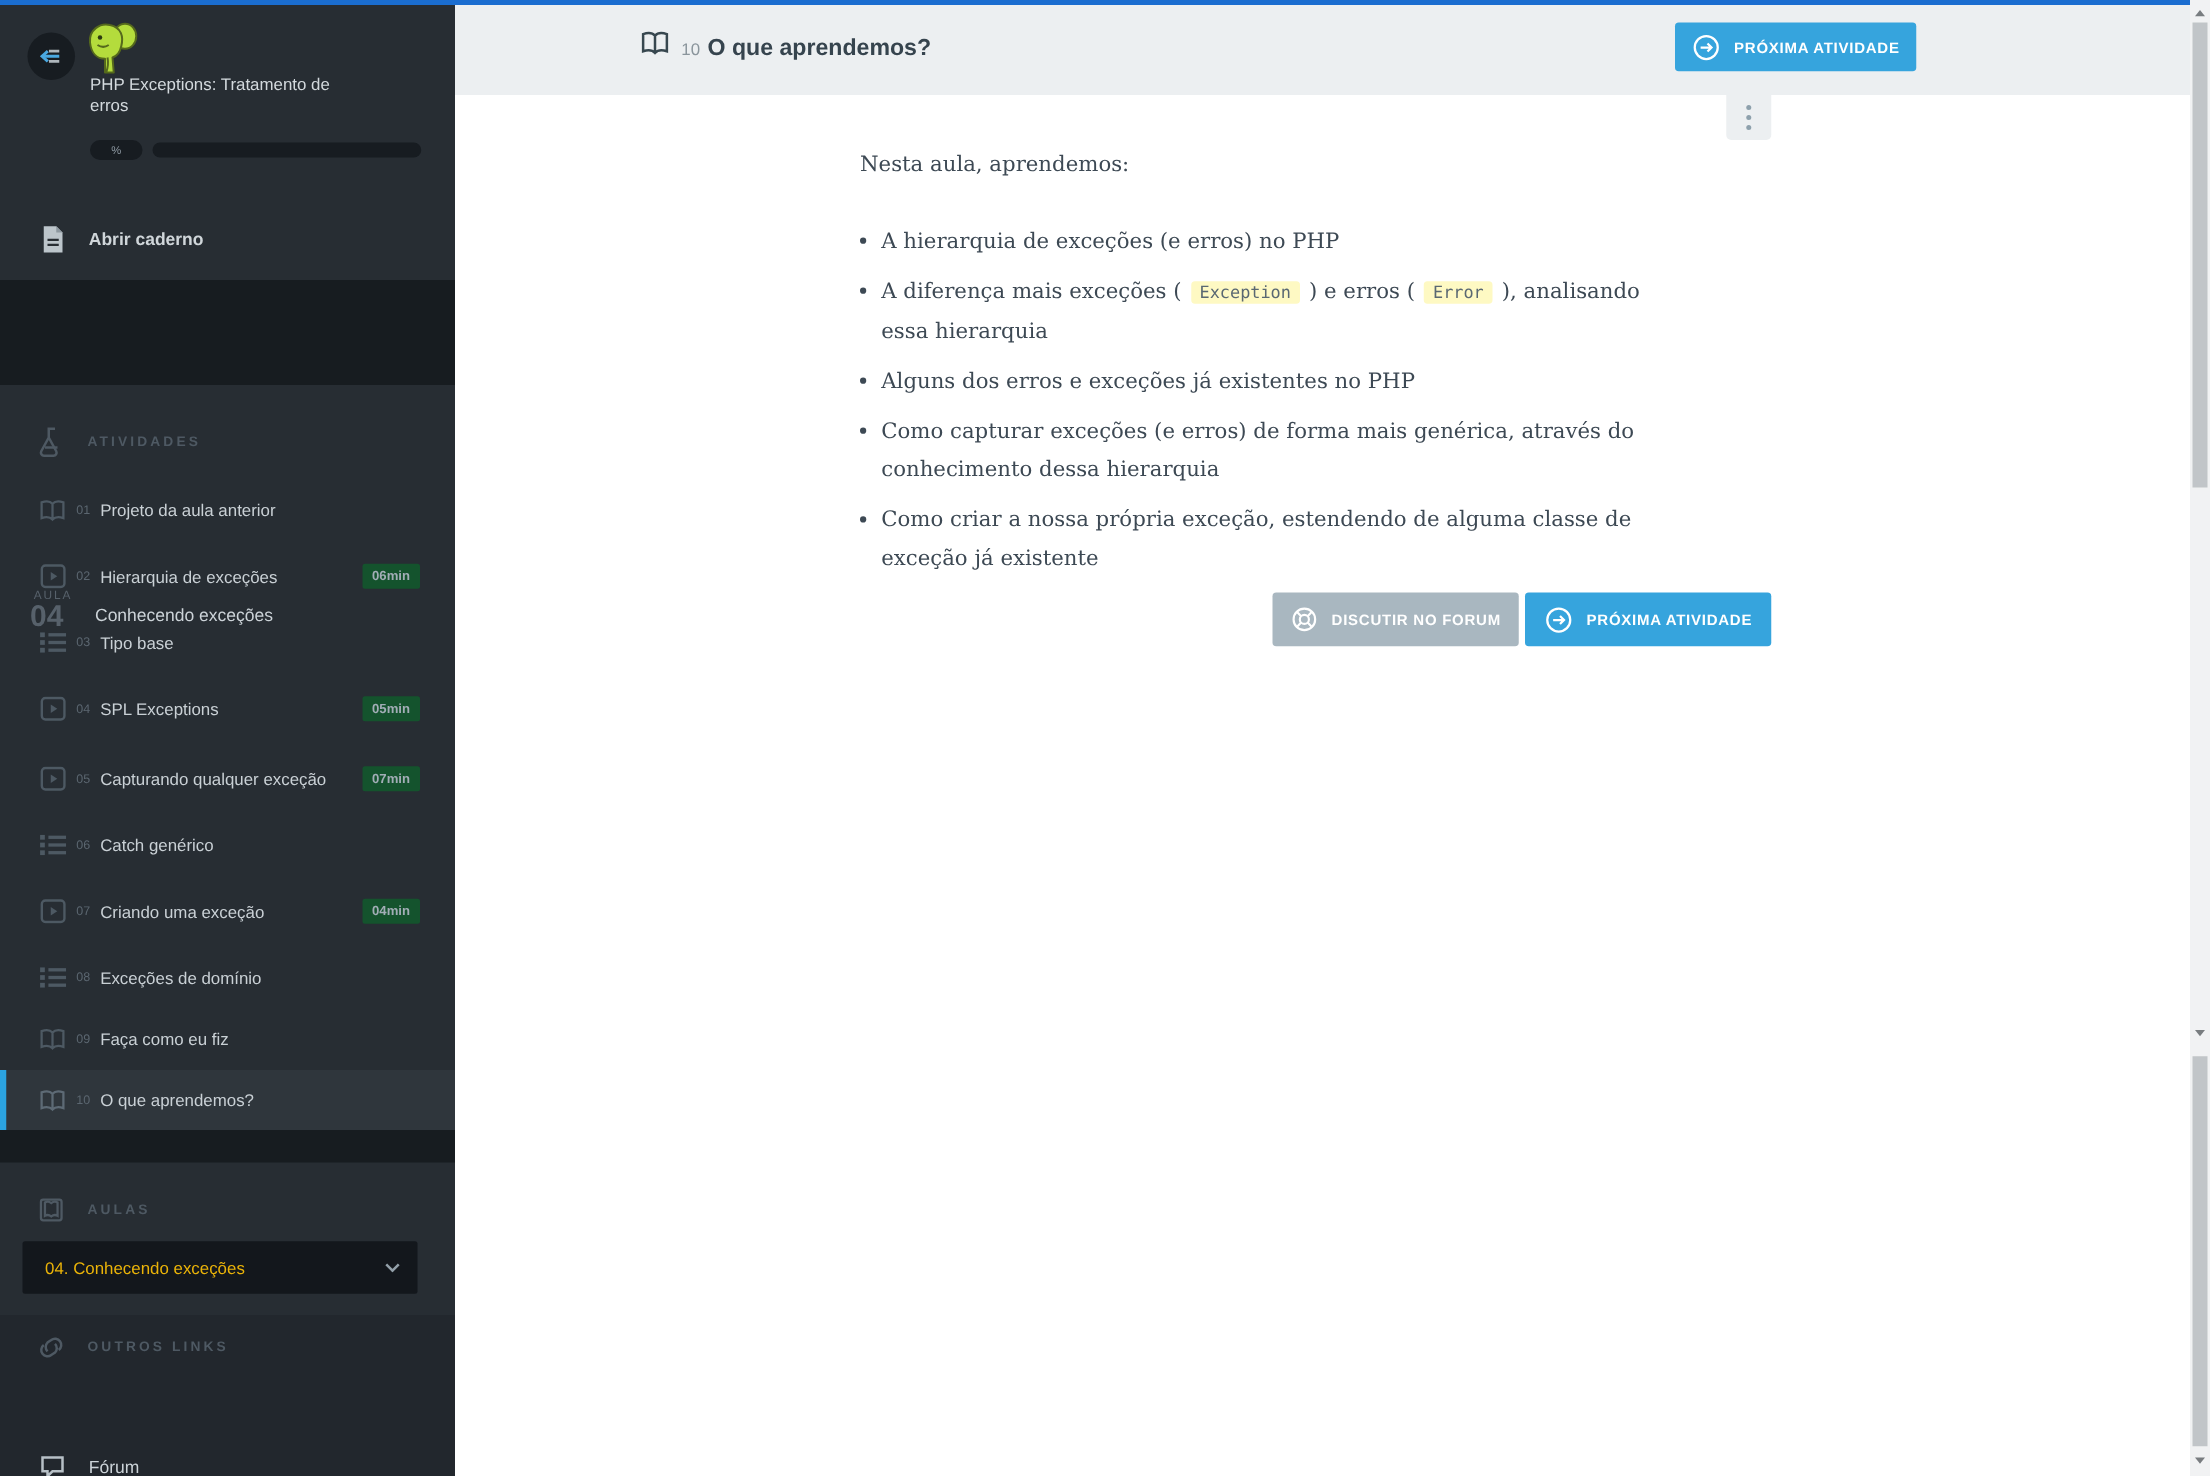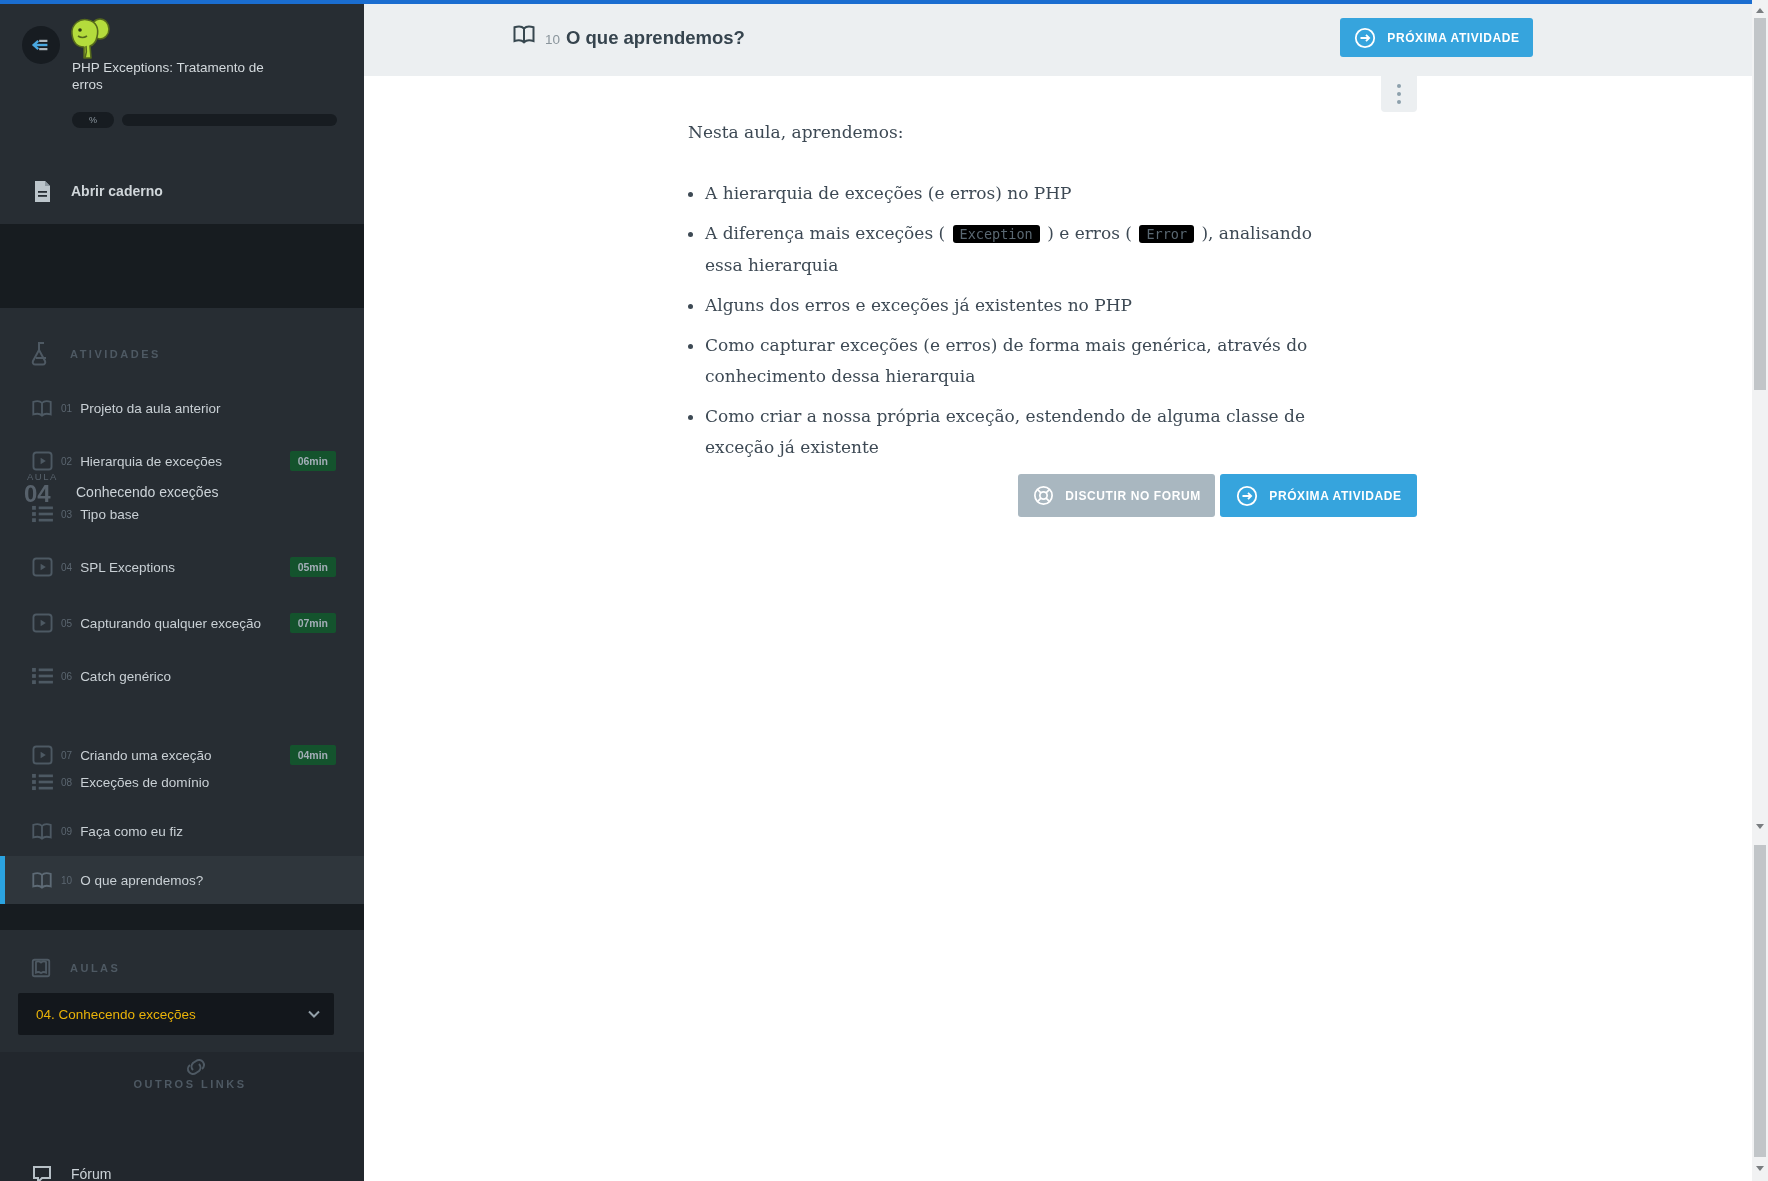--- a/index.html
+++ b/index.html
@@ -33,21 +33,21 @@
   .act-row .badge{margin-left:auto;margin-right:28px;background:#14532d;color:#a2adb6;
                   font-size:10.5px;font-weight:bold;padding:4px 8px;border-radius:2px;flex:none;}
   .act-row.active{background:#2f363c;}
   .act-row.active::before{content:"";position:absolute;left:0;top:0;width:5px;height:48px;background:#2ba3e0;}
   .sep-strip{position:absolute;left:0;top:904px;width:364px;height:26px;background:#171c20;}
   .lesson-select{position:absolute;left:18px;top:993px;width:316px;height:42px;background:#13171c;border-radius:2px;
                  display:flex;align-items:center;cursor:pointer;}
   .lesson-select .sel-lbl{margin-left:18px;font-size:13.5px;color:#eab308;}
   .lesson-select .chev{margin-left:auto;margin-right:14px;display:flex;}
   .outros{position:absolute;left:0;top:1052px;width:364px;height:129px;background:#22272d;}
-  .outros .sec-head{position:relative;margin-top:4px;flex-direction:column;}
+  .outros .sec-head{position:relative;margin-top:15px;}
   .link-row{position:relative;margin-top:0;height:34px;}
   .link-row .lbl{margin-left:16px;font-size:14px;color:#ccd3d8;}
   svg.sicon{display:block;}
   
   .header-band{position:absolute;left:364px;top:4px;width:1388px;height:72px;background:#eceff1;}
   .hb-book{position:absolute;left:148px;top:20px;}
   .hb-num{position:absolute;left:181px;top:28px;font-size:13.5px;color:#8a959c;}
   .hb-title{position:absolute;left:202px;top:23px;font-size:18.5px;font-weight:bold;color:#36444e;}
   .btn{display:flex;align-items:center;justify-content:center;border-radius:3px;cursor:pointer;border:none;
        color:#ffffff;font-family:"Liberation Sans",sans-serif;font-weight:bold;font-size:12px;letter-spacing:.6px;}
@@ -57,21 +57,21 @@
   .hb-next{position:absolute;left:976px;top:14px;width:193px;height:39px;}
   .kebab{position:absolute;left:1381px;top:76px;width:36px;height:36px;background:#eceff1;
          border-radius:0 0 4px 4px;display:flex;flex-direction:column;align-items:center;justify-content:center;
          gap:4px;cursor:pointer;}
   .kebab i{width:4px;height:4px;border-radius:50%;background:#8da0ac;}
   .doc{position:absolute;left:688px;top:110px;width:655px;color:#3d4954;
        font-family:"DejaVu Serif",serif;font-size:17px;}
   .doc p.intro{margin:0;padding-top:9px;line-height:26px;}
   .doc ul{margin:33px 0 0 0;padding-left:17px;}
   .doc li{line-height:31px;margin-bottom:9px;}
-  .code-chip{font-family:"DejaVu Sans Mono",monospace;font-size:13.5px;color:#5a6872;background:#000000;
+  .code-chip{font-family:"DejaVu Sans Mono",monospace;font-size:13.5px;color:#5a6872;background:#fef9c3;
              border-radius:3px;padding:1px 7px;margin:0 2px;}
   .actions{position:absolute;left:1018px;top:474px;display:flex;gap:5px;}
   .actions .btn{width:197px;height:43px;}
   
   .scrollbar{position:absolute;right:0;top:0;width:16px;height:1181px;background:#f1f2f3;}
   .sb-arrow{position:absolute;left:4px;width:0;height:0;border-left:4px solid transparent;border-right:4px solid transparent;}
   .sb-up{top:8px;border-bottom:5px solid #797d80;}
   .sb-down1{top:824px;border-top:5px solid #797d80;}
   .sb-down2{top:1166px;border-top:5px solid #797d80;}
   .sb-thumb{position:absolute;left:2px;width:12px;background:#c1c5c8;}
@@ -201,21 +201,21 @@
             <rect x="7" y="1.6" width="15" height="2.8"></rect>
             <rect x="0" y="7.5" width="4" height="4"></rect>
             <rect x="7" y="8.1" width="15" height="2.8"></rect>
             <rect x="0" y="14" width="4" height="4"></rect>
             <rect x="7" y="14.6" width="15" height="2.8"></rect>
           </svg>
         </span>
       <span class="num">06</span>
       <span class="lbl">Catch genérico</span>
     </div>
-    <div class="row act-row" style="top:731px;">
+    <div class="row act-row" style="top:705px;">
       <span class="ric">
           <svg class="sicon" width="21" height="20" viewBox="0 0 22 21" fill="none" stroke="#4d5963" stroke-width="2">
             <rect x="1.5" y="1.5" width="19" height="18" rx="3"></rect>
             <path d="M9 7 L14.5 10.5 L9 14 Z" fill="#4d5963" stroke="none"></path>
           </svg>
         </span>
       <span class="num">07</span>
       <span class="lbl">Criando uma exceção</span>
       <span class="badge">04min</span>
     </div>

